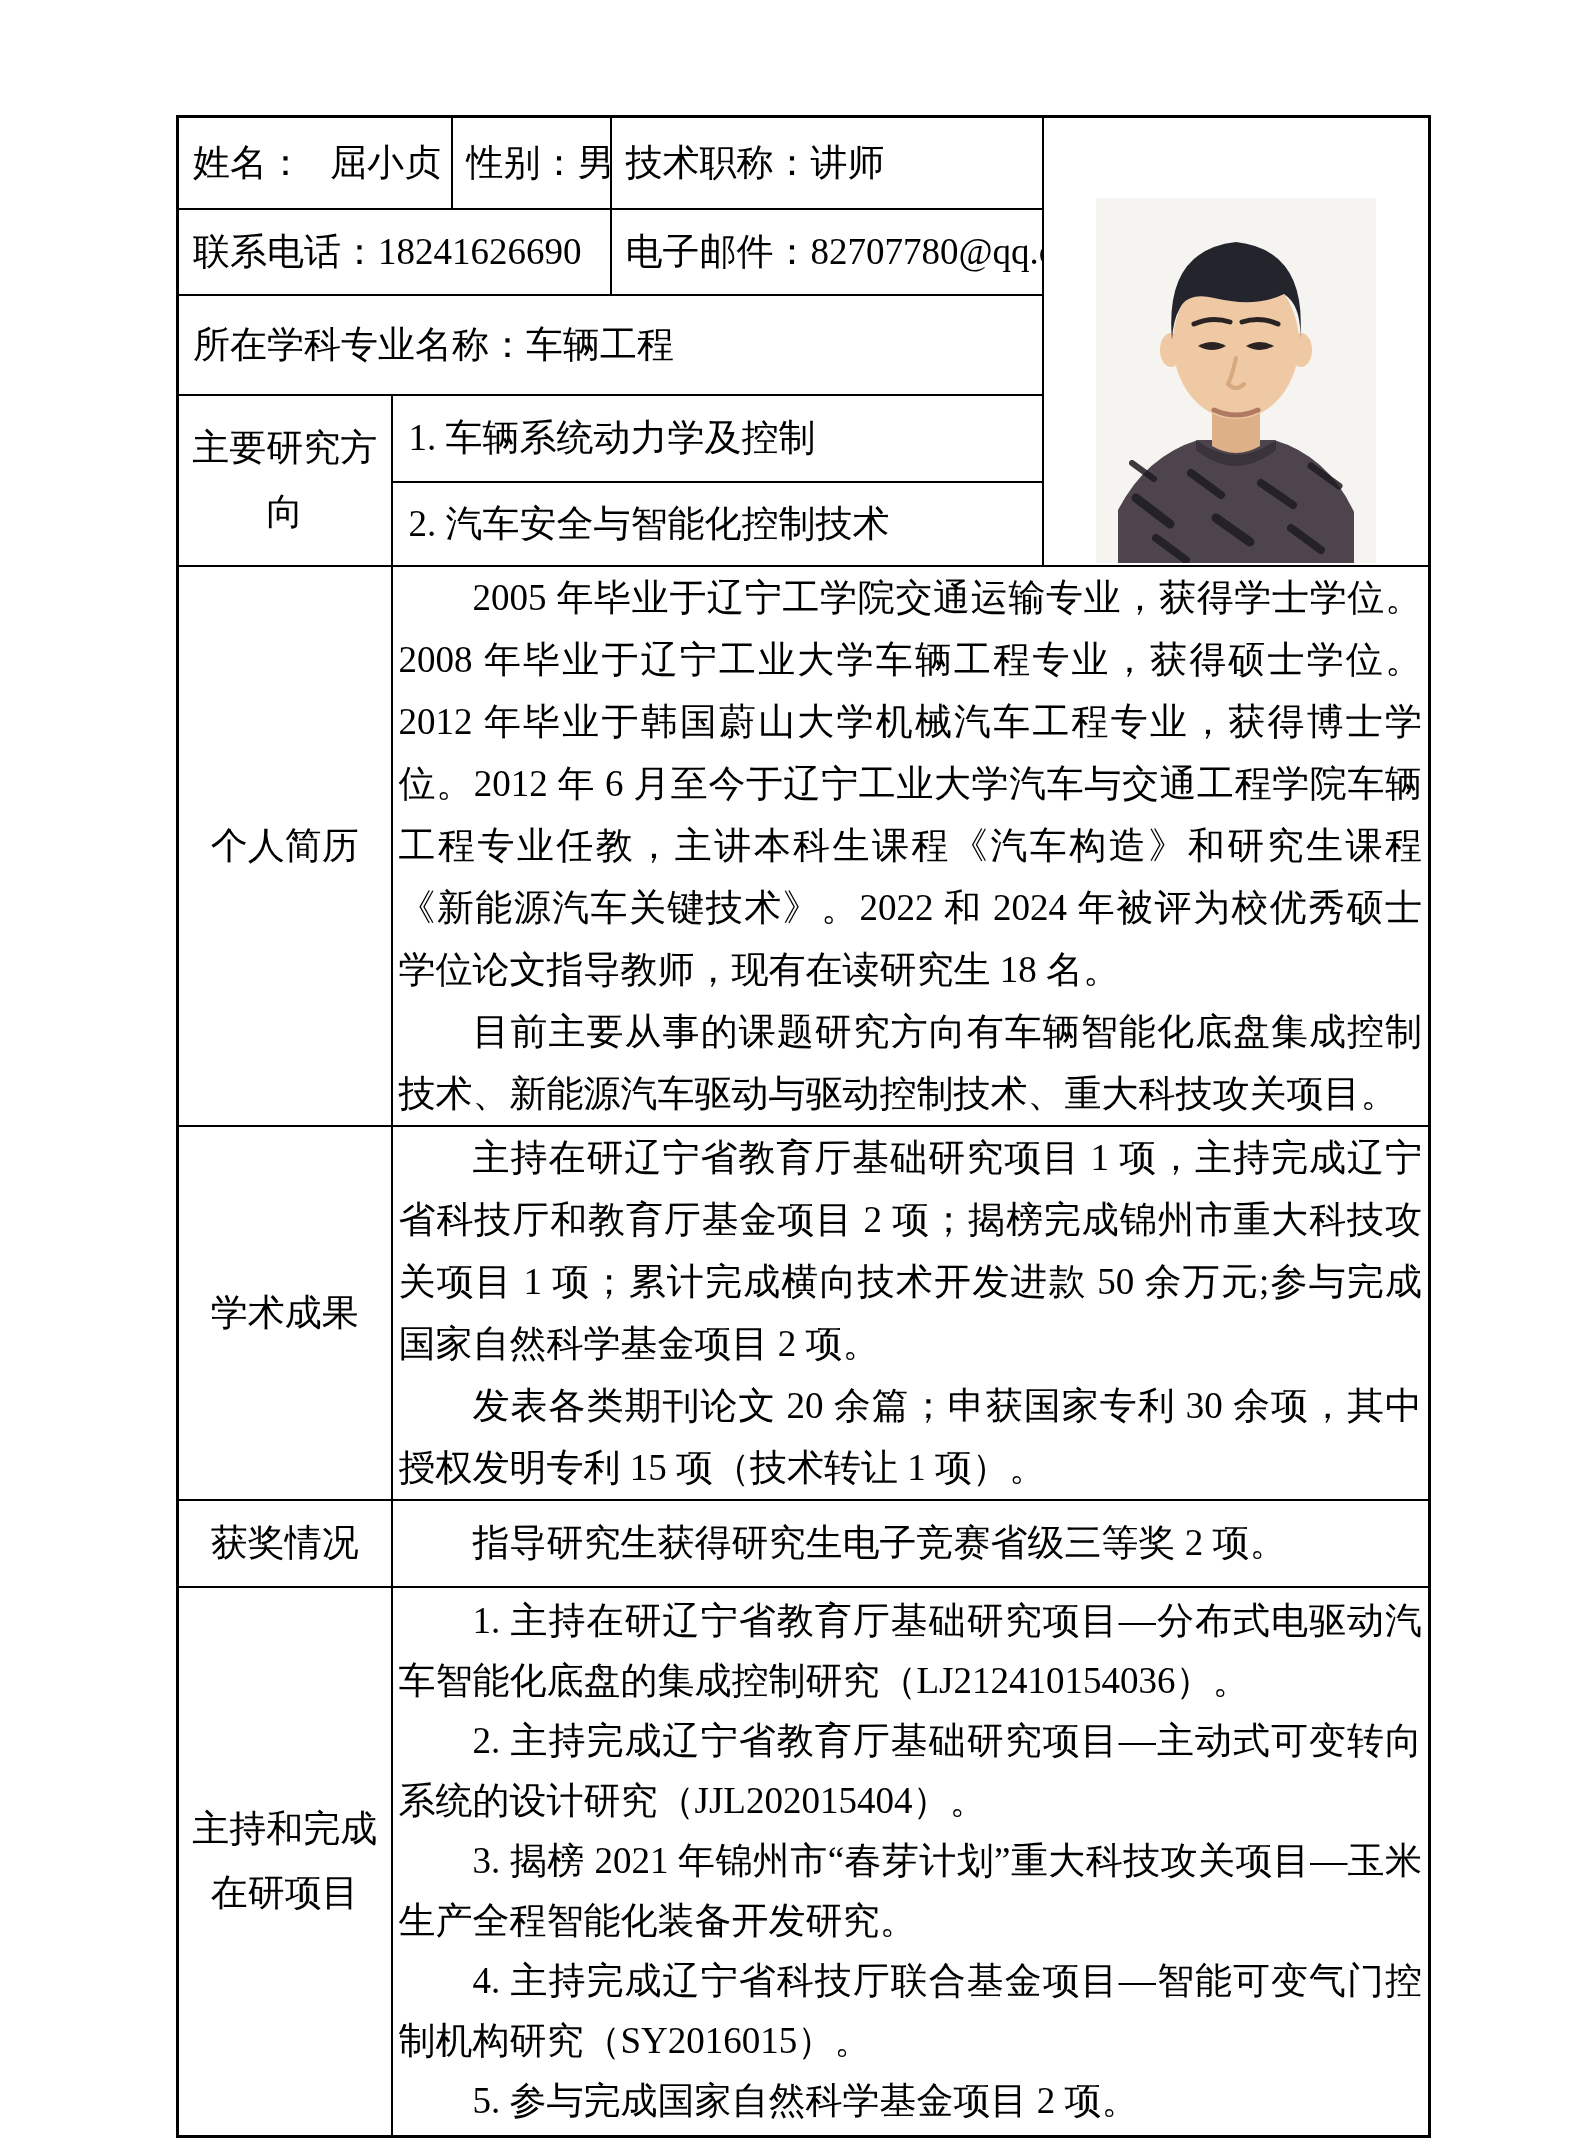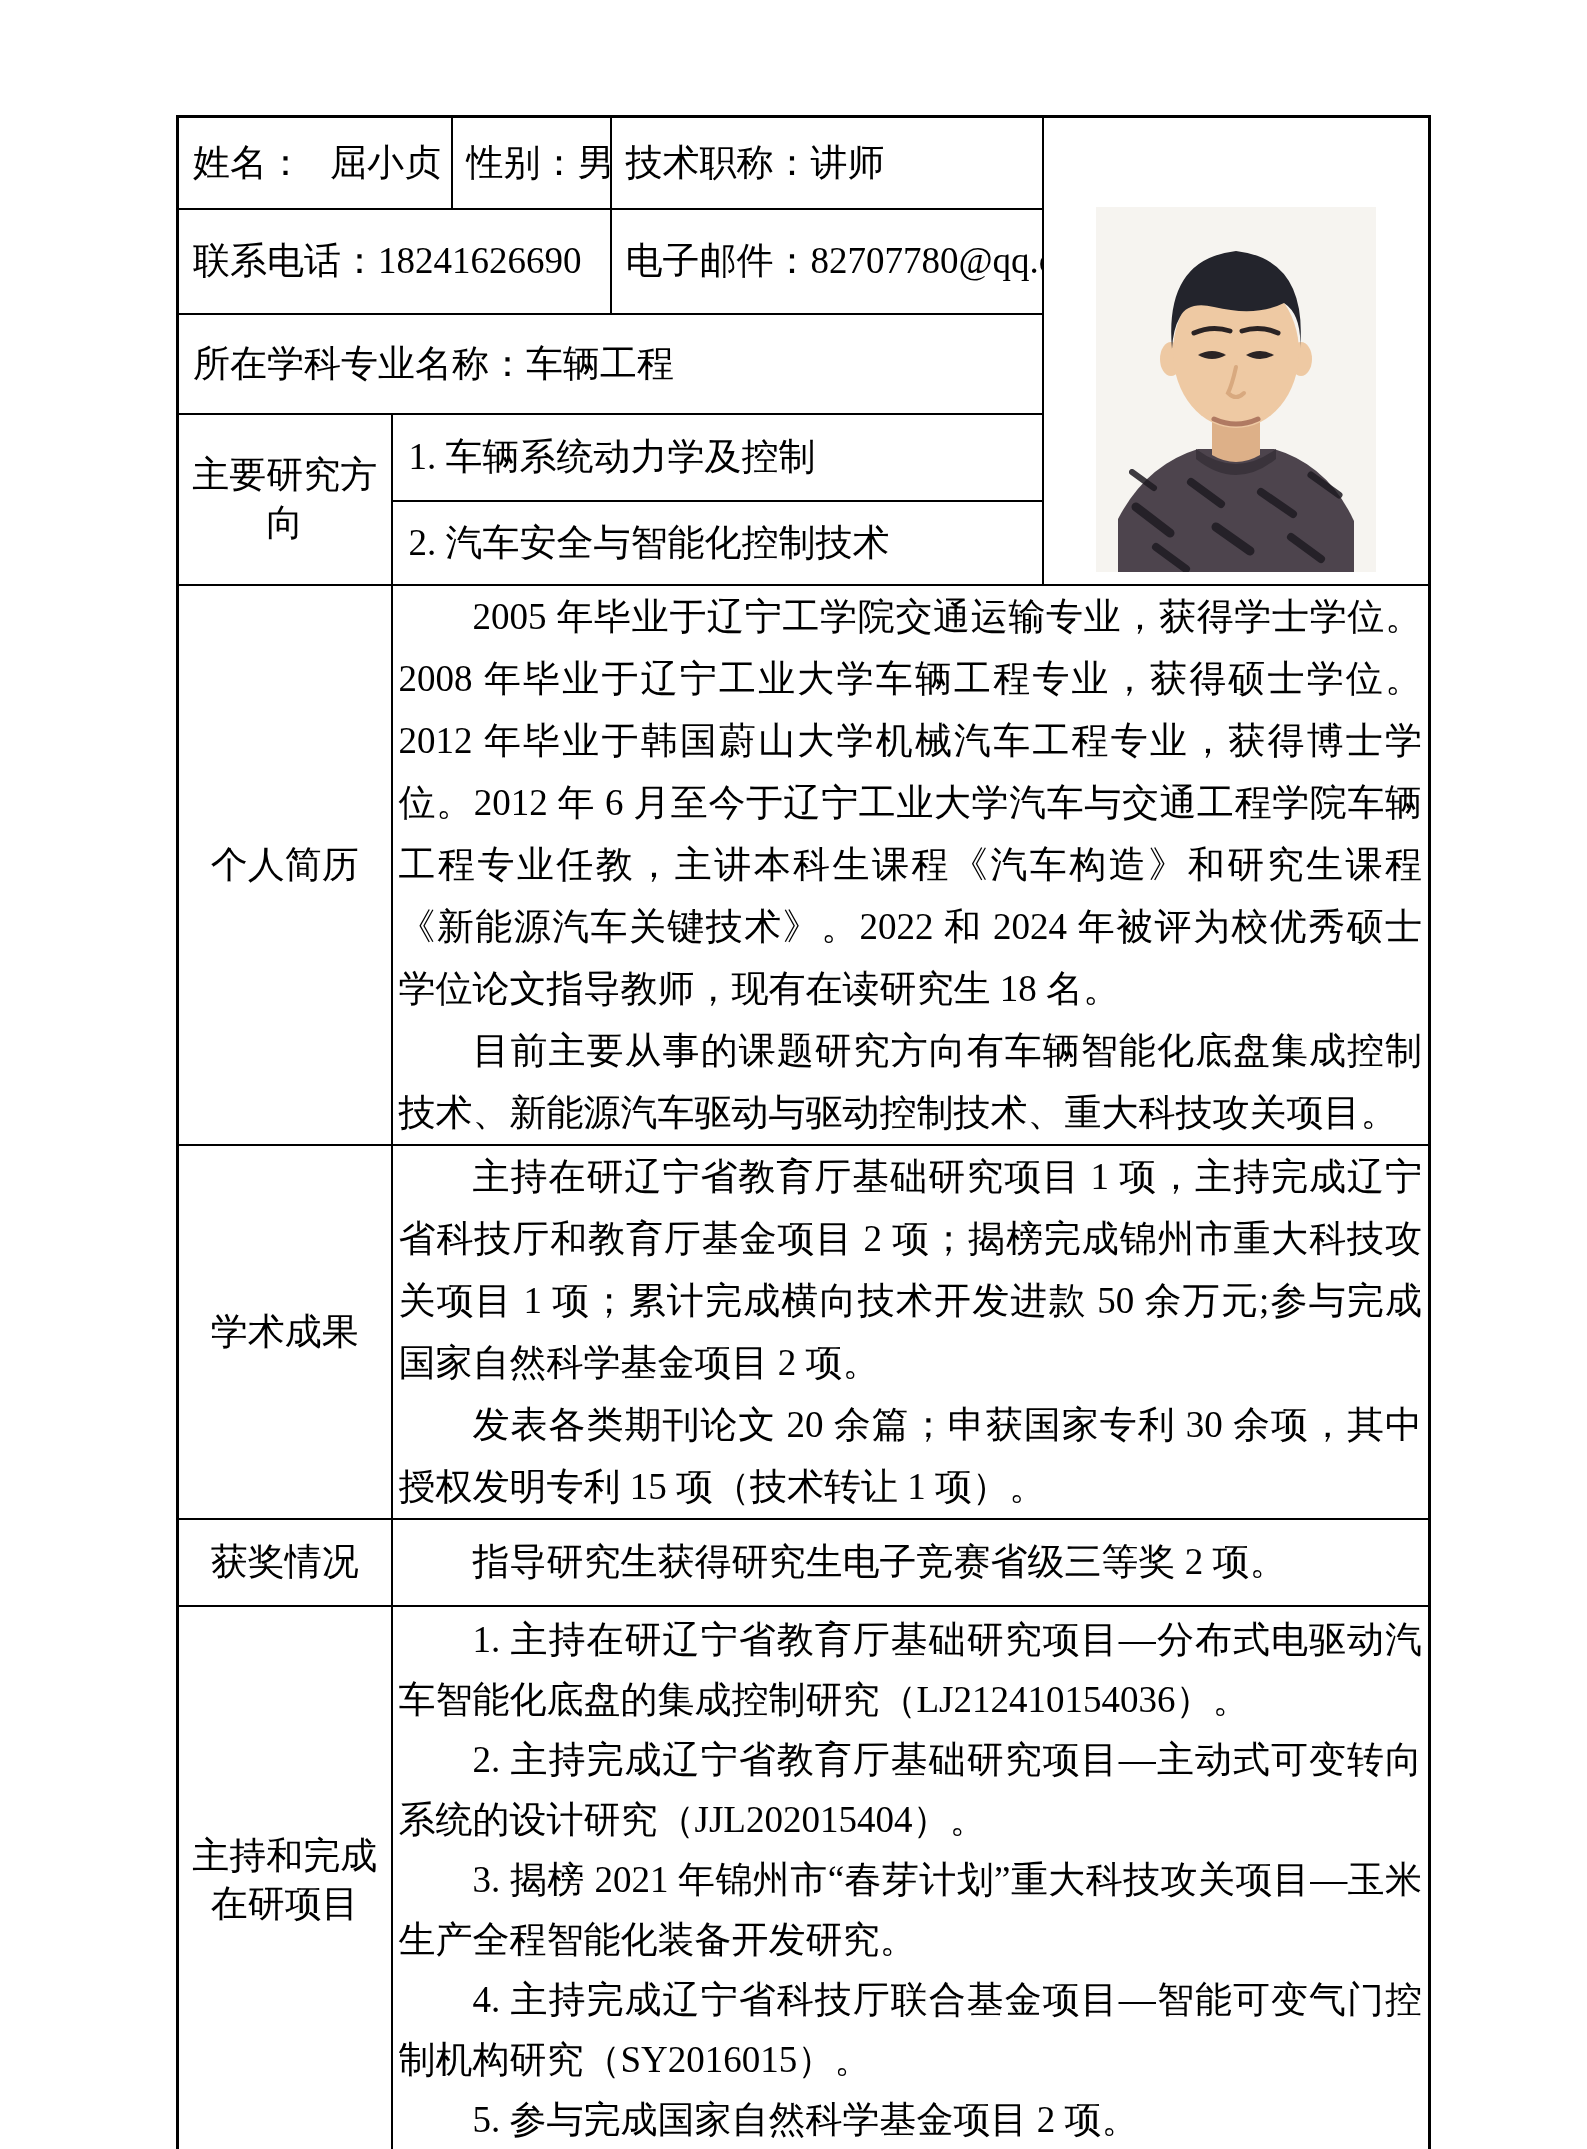--- a/index.html
+++ b/index.html
@@ -25,21 +25,21 @@
     border: 2.5px solid #000;
     vertical-align: middle;
     font-size: 37px;
     overflow: hidden;
   }
   td.id-cell { padding-left: 14px; white-space: nowrap; }
   .name-gap { margin-left: 0.7em; text-align: center; }
   td.label-cell {
     text-align: center;
     font-size: 36px;
-    line-height: 48px;
+    line-height: 64px;
     padding: 0 6px;
   }
   td.direction-cell { padding-left: 16px; white-space: nowrap; margin-left: 7px; }
   td.para-cell { padding: 0 6px; }
   td.para-cell p {
     text-align: justify;
     text-indent: 2em;
     line-height: 62px;
     font-size: 37px;
   }
@@ -112,21 +112,21 @@
             <path d="M 150 148 q 14 -8 28 0 q -14 8 -28 0 Z" fill="#2a2324"></path>
 
             <path d="M 140 160 q -4 18 -8 26 q 8 8 16 0" stroke="#d8a97f" stroke-width="4" fill="none" stroke-linecap="round"></path>
 
             <path d="M 118 212 q 22 10 44 0" stroke="#b07a62" stroke-width="5" fill="none" stroke-linecap="round"></path>
           </svg>
         </div>
       </td>
     </tr>
 
-    <tr style="height:105px">
+    <tr style="height:86px">
       <td colspan="3" class="id-cell">
         <span>联系电话：</span><span>18241626690</span>
       </td>
       <td class="id-cell">
         <span>电子邮件：</span><span>82707780@qq.com</span>
       </td>
     </tr>
 
     <tr style="height:100px">
       <td colspan="4" class="id-cell">

